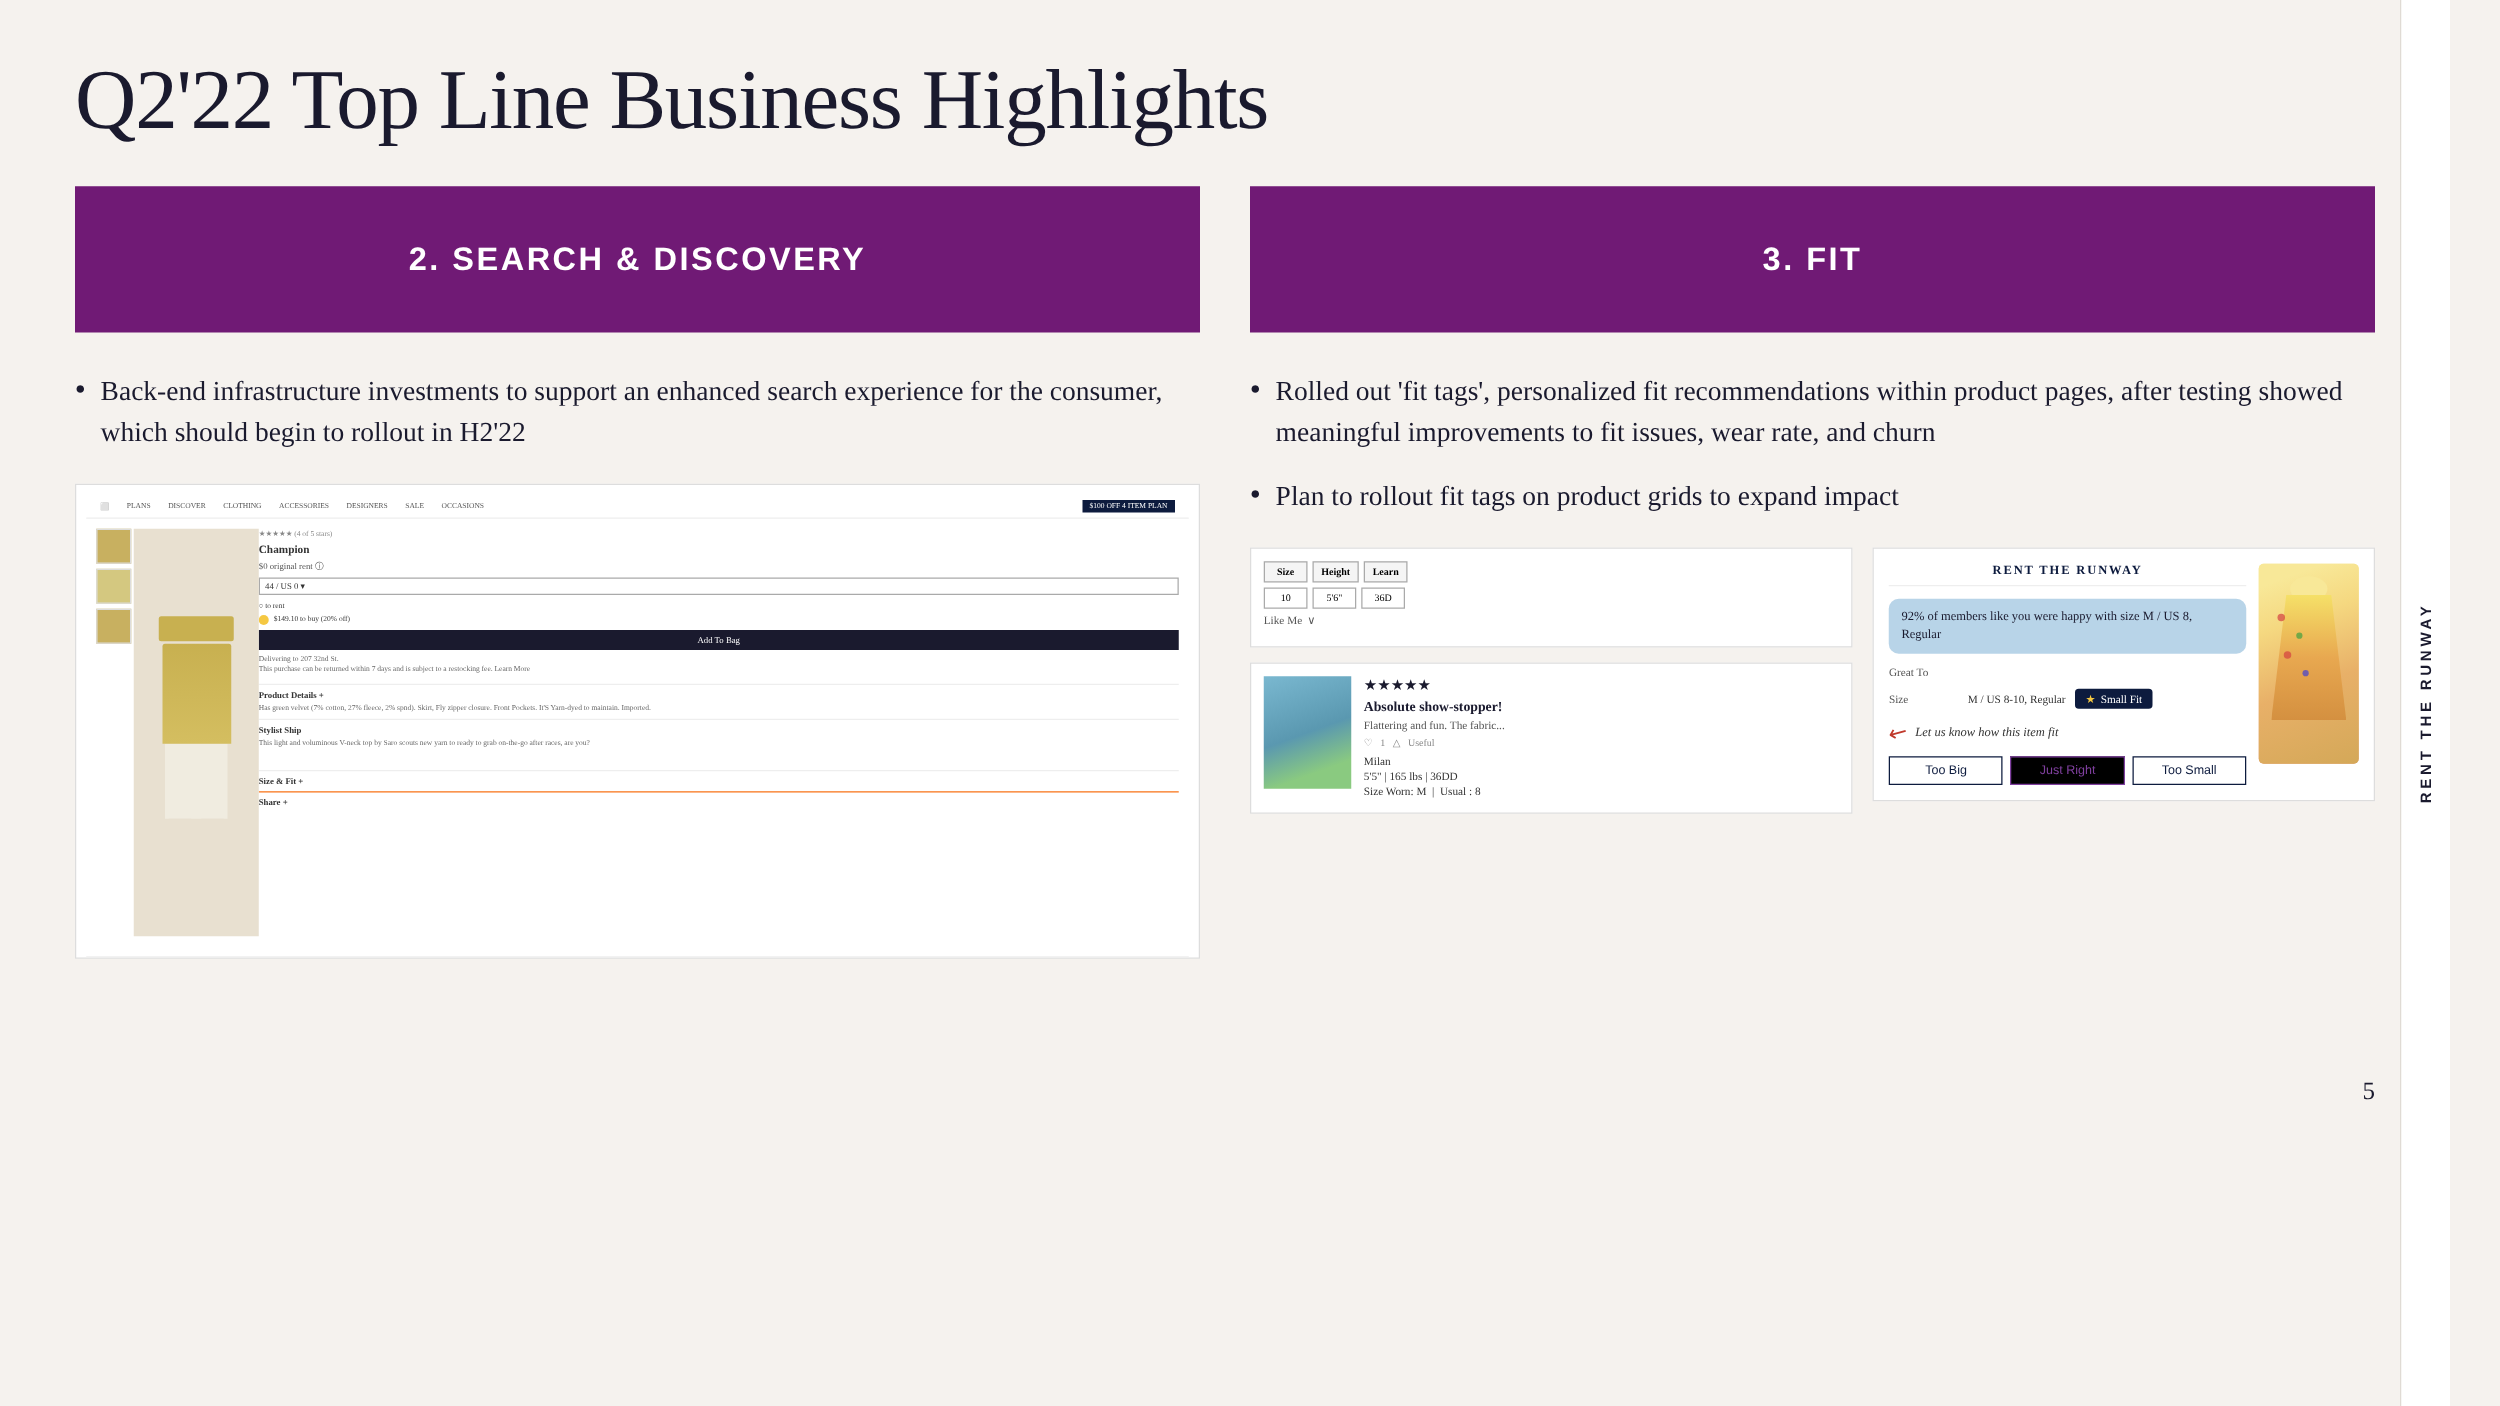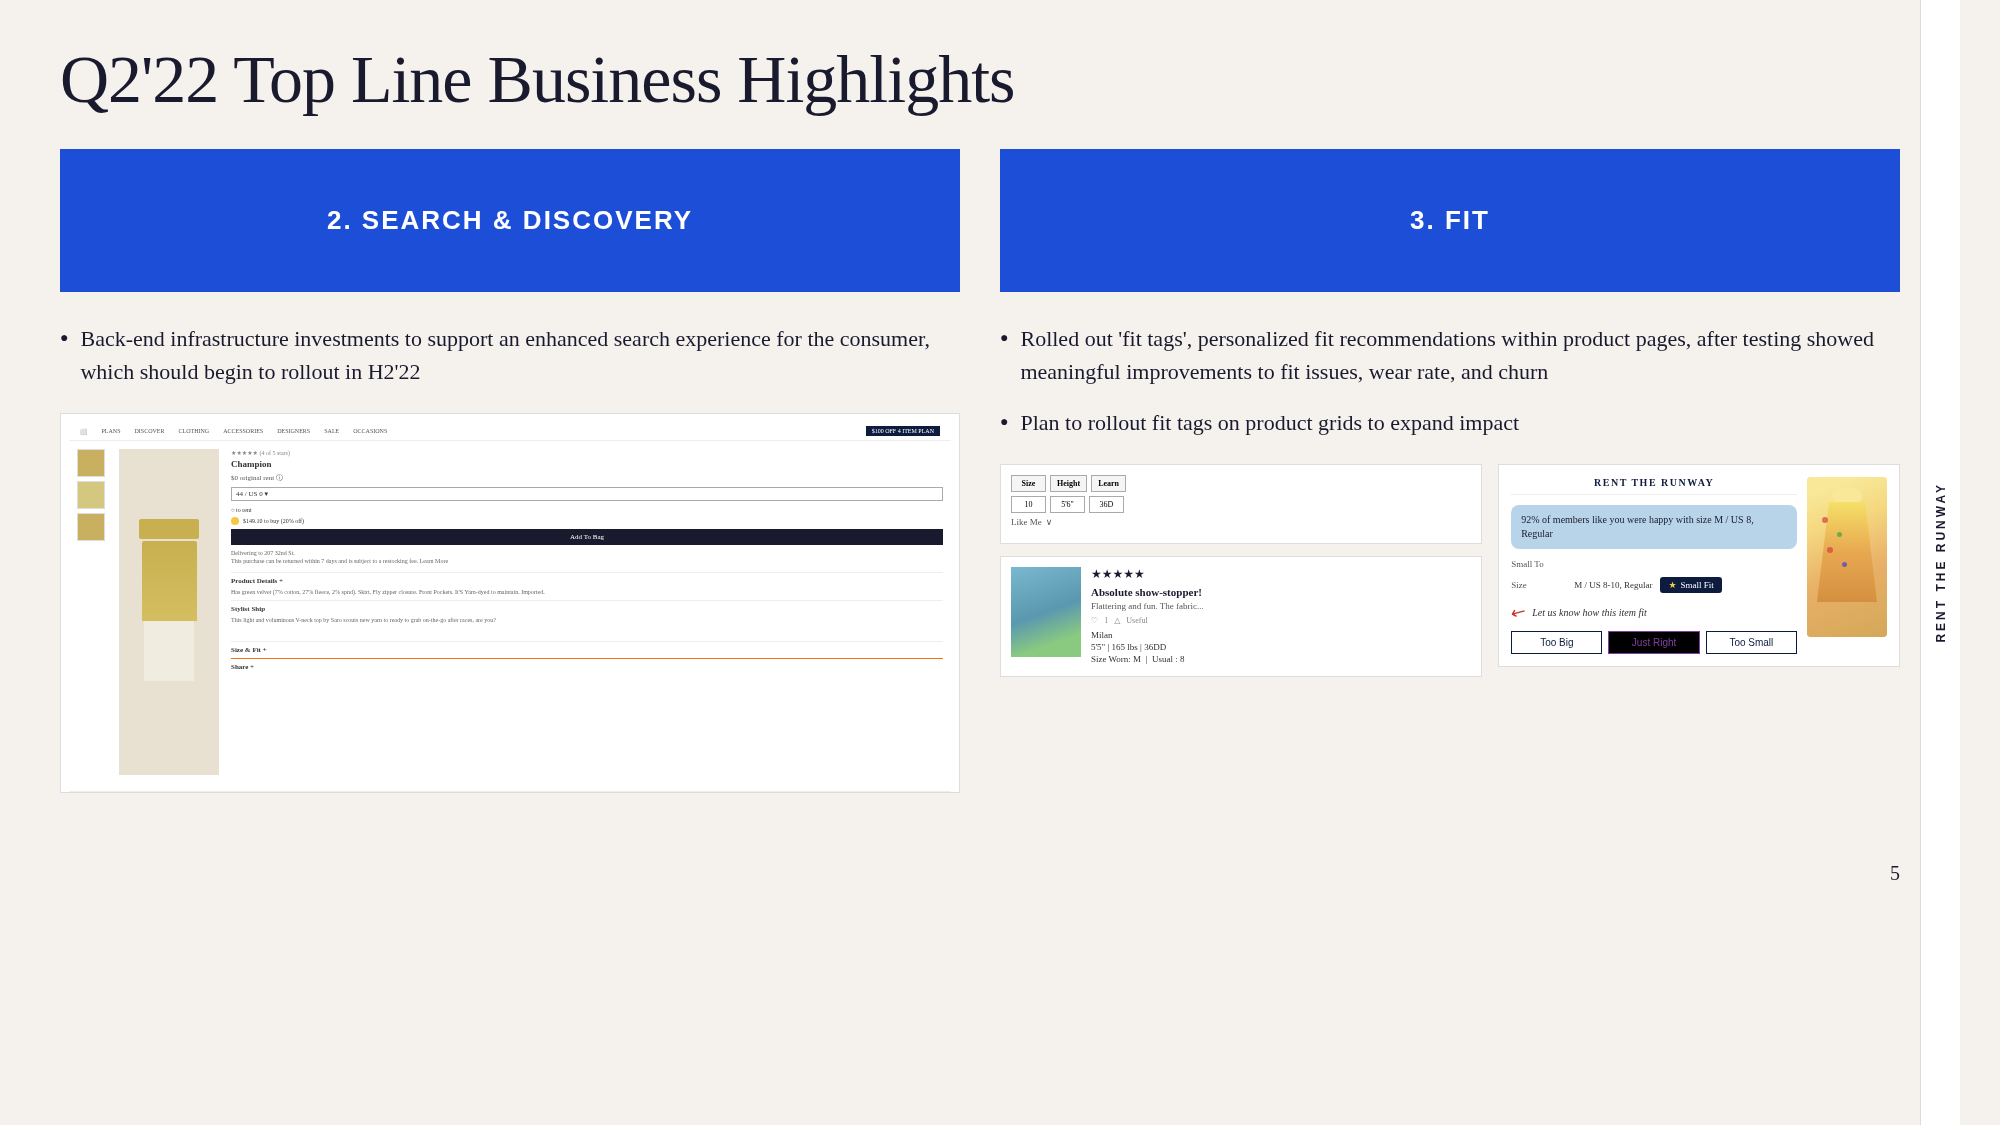--- a/index.html
+++ b/index.html
@@ -32,27 +32,27 @@
       display: flex;
       gap: 40px;
       width: 100%;
     }
 
     .col {
       flex: 1;
     }
 
     .section-header {
-      background: #1d4ed8;
+      background: #701a75;
       color: #fff;
       font-family: 'Arial', sans-serif;
       font-weight: 700;
       font-size: 26px;
       letter-spacing: 2px;
-      padding: 56px 40px;
+      padding: 43px 40px;
       margin-bottom: 30px;
       min-height: 110px;
       display: flex;
       align-items: center;
       justify-content: center;
       text-align: center;
     }
 
     .bullet-list {
       list-style: none;
@@ -99,21 +99,21 @@
       align-items: center;
       gap: 8px;
       font-size: 6px;
       color: #555;
     }
 
     .mock-nav span { margin: 0 3px; }
 
     .mock-product-body {
       display: flex;
-      gap: 12px;
+      gap: 0;
       padding: 8px;
       height: calc(100% - 20px);
     }
 
     .mock-thumbnails {
       display: flex;
       flex-direction: column;
       gap: 4px;
       width: 30px;
     }
@@ -518,21 +518,21 @@
         </div>
 
         <div class="fit-right">
           <div class="rtr-widget">
             <div class="rtr-top-section">
               <div class="rtr-info-panel">
                 <div class="rtr-header">RENT THE RUNWAY</div>
                 <div class="rtr-bubble">92% of members like you were happy with size M / US 8, Regular</div>
 
                 <div class="rtr-row">
-                  <span class="rtr-row-label">Small To</span>
+                  <span class="rtr-row-label">Great To</span>
                 </div>
 
                 <div class="rtr-row">
                   <span class="rtr-row-label">Size</span>
                   <span style="font-size:9px; color:#333;">M / US 8-10, Regular</span>
                   <span class="rtr-size-badge">
                     <span class="star">★</span>
                     <span>Small Fit</span>
                   </span>
                 </div>

